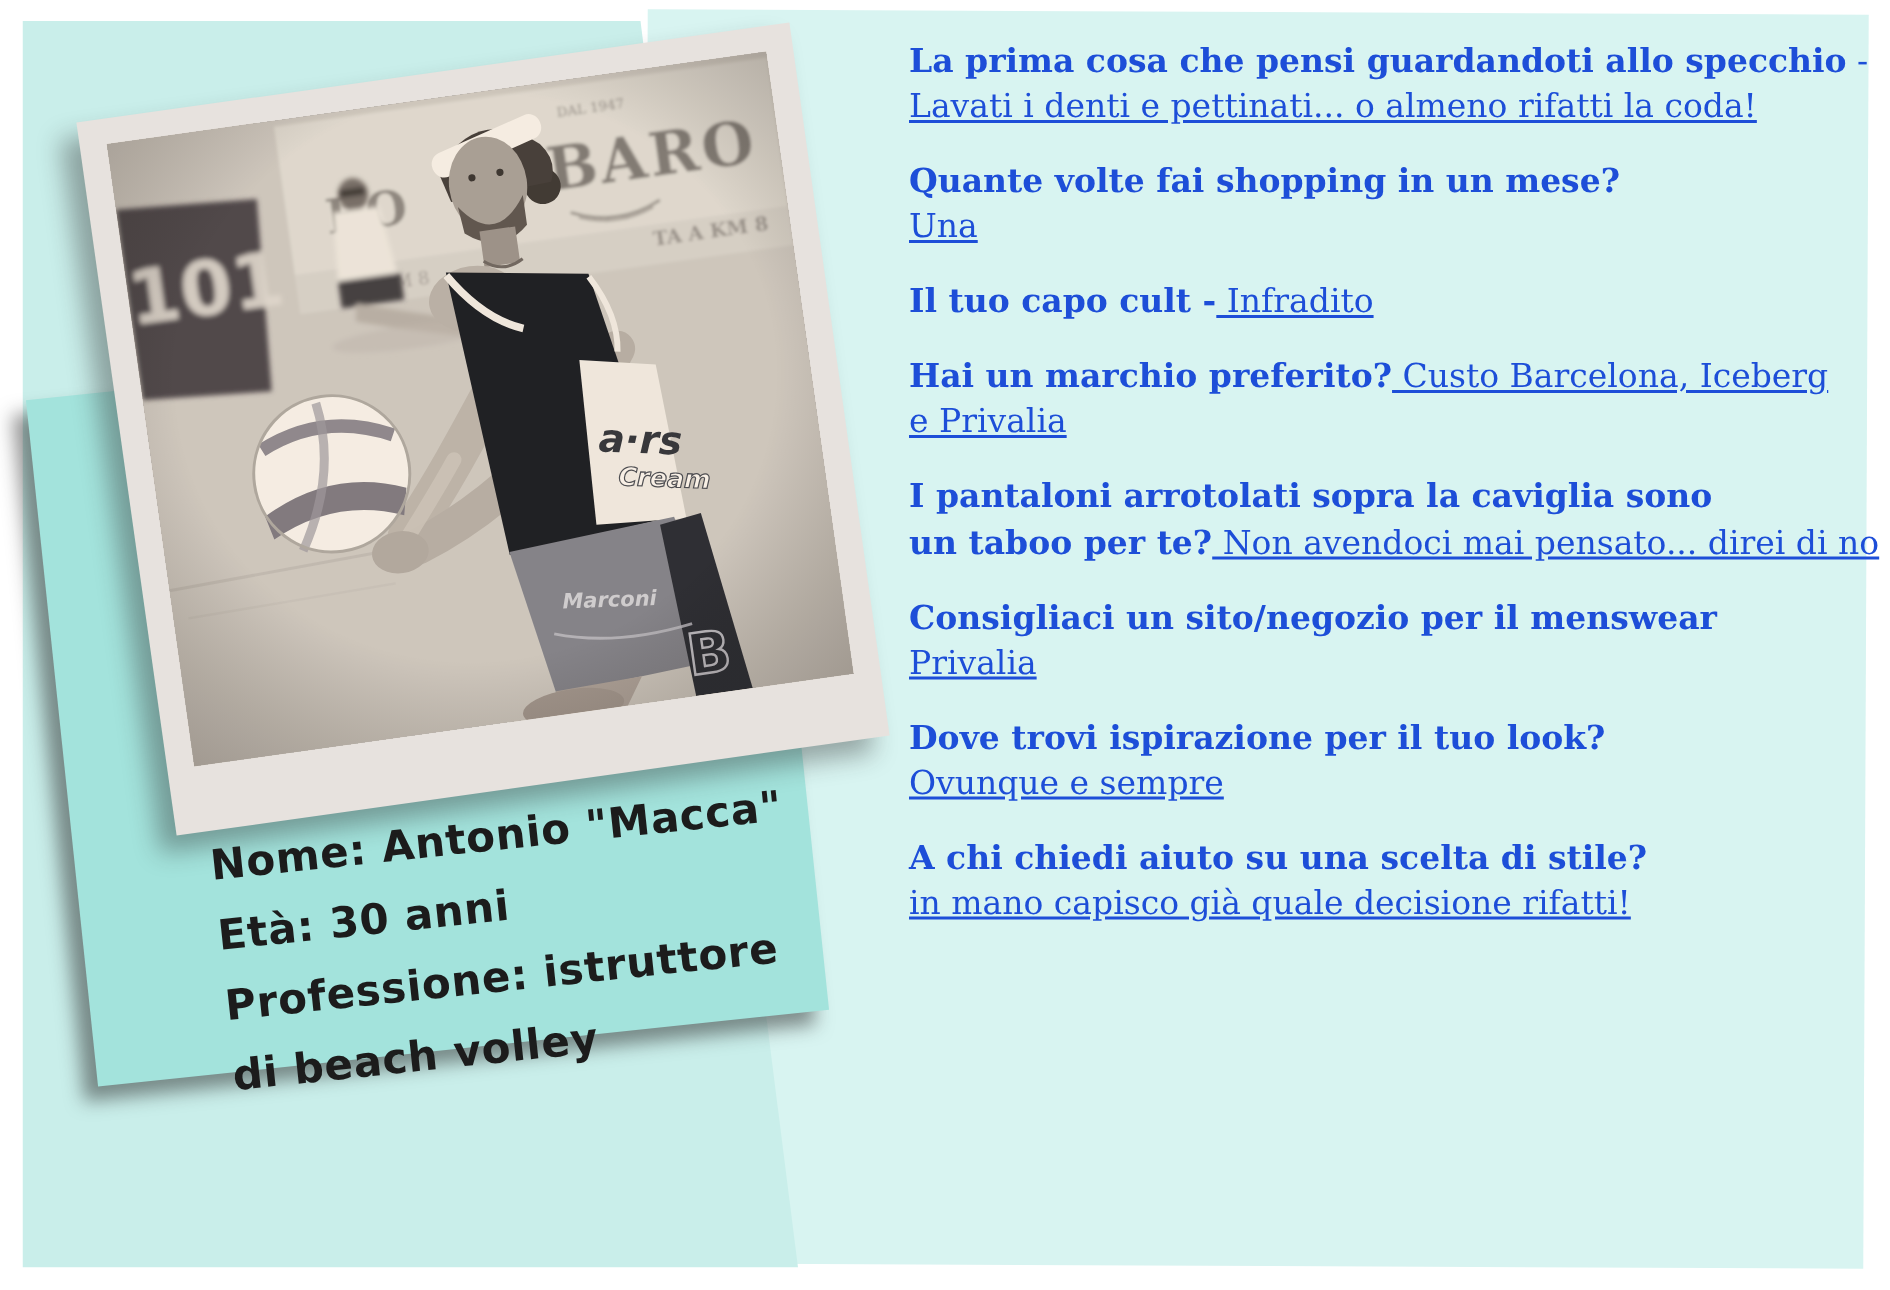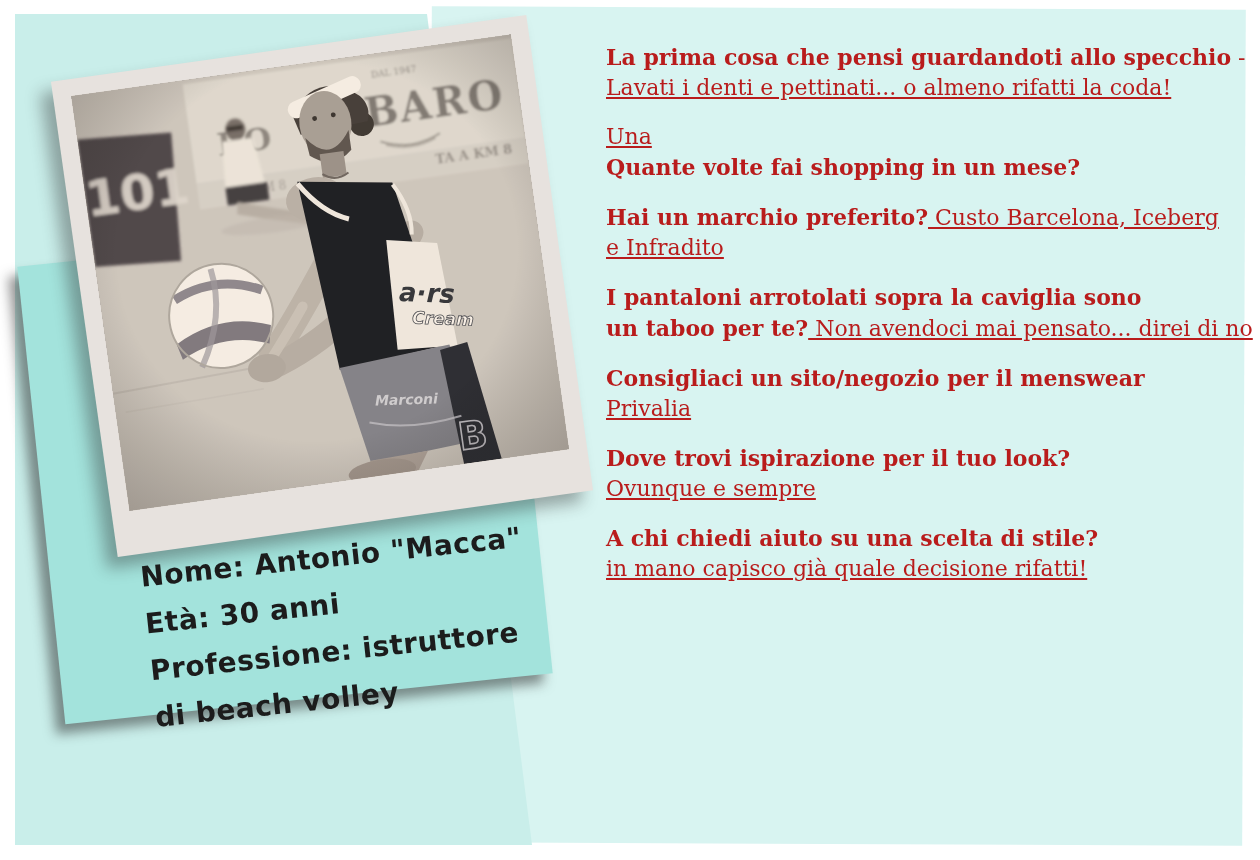--- a/index.html
+++ b/index.html
@@ -27,21 +27,21 @@
   .photo{position:absolute;left:82px;top:46px;width:480px;height:480px;
          background:#e7e2de;transform:rotate(-8deg);
          box-shadow:-12px 10px 16px rgba(40,40,40,.38);
          box-sizing:border-box;padding:17px 18px 44px 18px;}
   .photo-inner{width:100%;height:100%;background:#c9c3be;position:relative;overflow:hidden;
                box-shadow:inset 0 0 8px rgba(0,0,0,.28);
                filter:sepia(.12) contrast(.97);}
   .photo-inner svg{display:block;width:100%;height:100%;}
 
   
-  .qa{position:absolute;left:606px;top:42px;width:650px;color:#b91c1c;}
+  .qa{position:absolute;left:606px;top:26px;width:650px;color:#1d4ed8;}
   .qa-block{margin:0 0 19px 0;}
   .l{margin:0;white-space:nowrap;font-size:22px;line-height:30px;}
   .q{font-weight:700;}
   .trail{font-weight:400;}
   .ans{font-weight:400;text-decoration:underline;}
 </style>
 </head>
 <body>
 
 <div id="canvas">
@@ -158,29 +158,32 @@
   </div>
 
   <div class="qa">
 
     <div class="qa-block">
       <p class="l"><span class="q">La prima cosa che pensi guardandoti allo specchio</span><span class="trail"> -</span></p>
       <p class="l ans">Lavati i denti e pettinati... o almeno rifatti la coda!</p>
     </div>
 
     <div class="qa-block">
+      <p class="l"><span class="q">Quante volte fai shopping in un mese?</span></p>
       <p class="l ans">Una</p>
-      <p class="l"><span class="q">Quante volte fai shopping in un mese?</span></p>
-    </div>
-
+    </div>
+
+    <div class="qa-block">
+      <p class="l"><span class="q">Il tuo capo cult -</span><span class="ans"> Infradito</span></p>
+    </div>
 
 
     <div class="qa-block">
       <p class="l"><span class="q">Hai un marchio preferito?</span><span class="ans"> Custo Barcelona, Iceberg</span></p>
-      <p class="l ans">e Infradito</p>
+      <p class="l ans">e Privalia</p>
     </div>
 
     <div class="qa-block">
       <p class="l"><span class="q">I pantaloni arrotolati sopra la caviglia sono</span></p>
       <p class="l"><span class="q">un taboo per te?</span><span class="ans"> Non avendoci mai pensato... direi di no</span></p>
     </div>
 
     <div class="qa-block">
       <p class="l"><span class="q">Consigliaci un sito/negozio per il menswear</span></p>
       <p class="l ans">Privalia</p>

